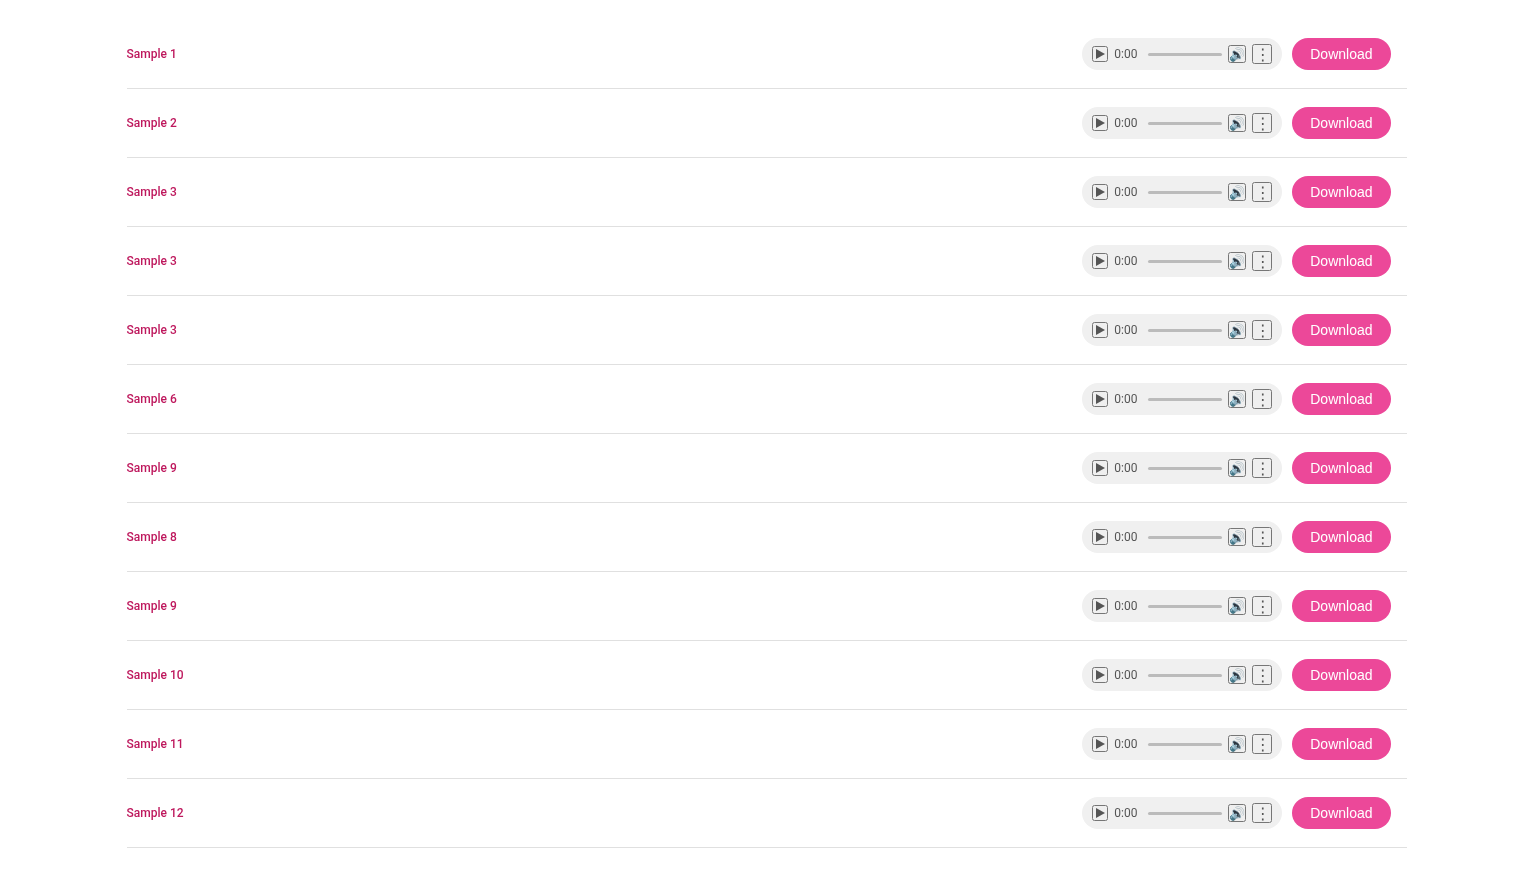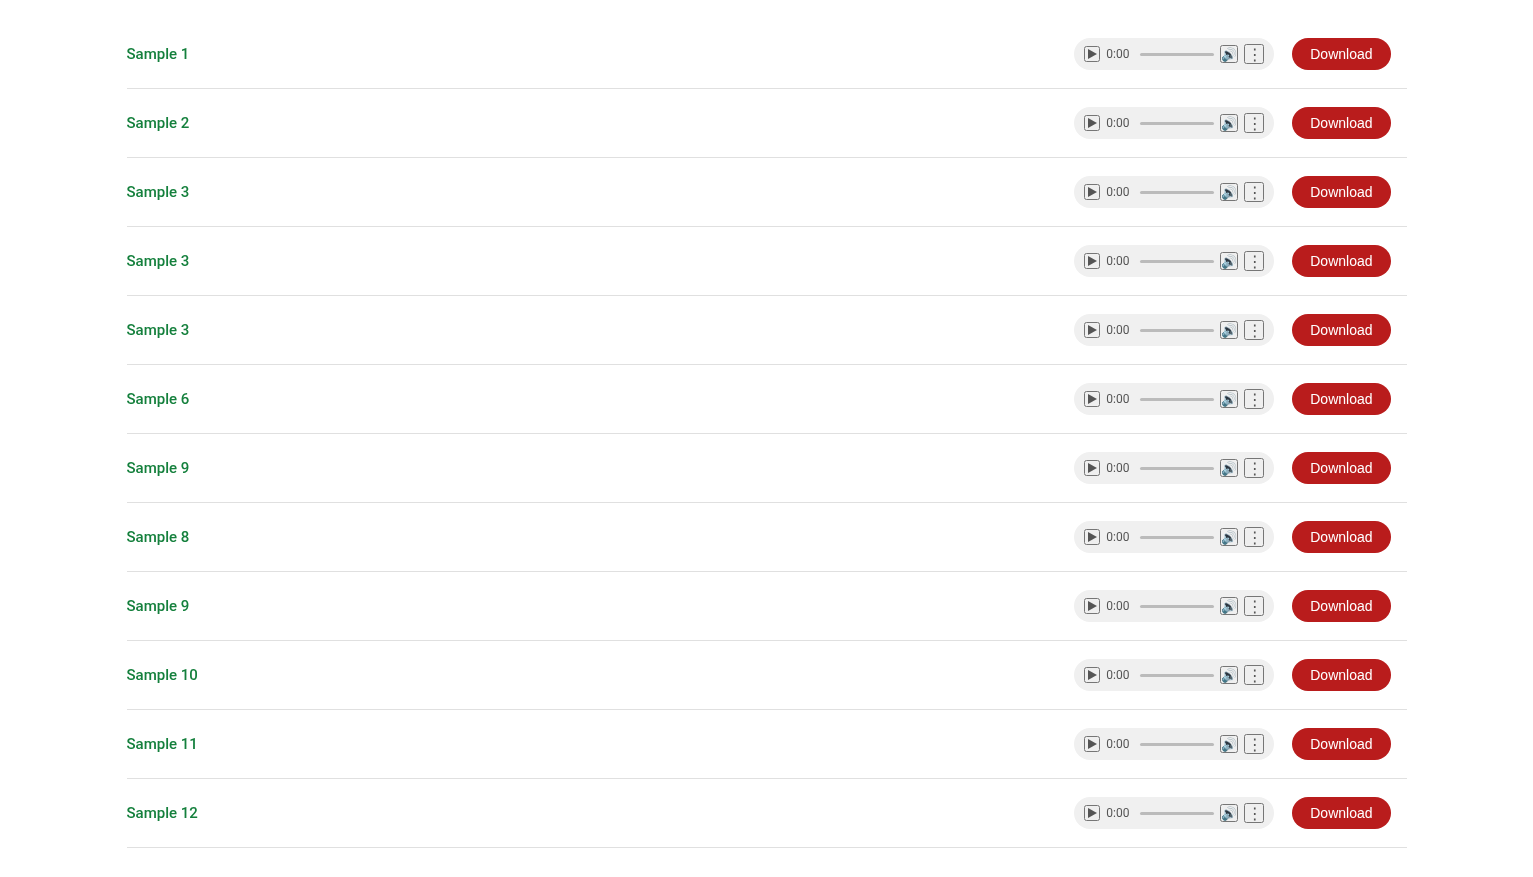--- a/index.html
+++ b/index.html
@@ -38,30 +38,30 @@
 
     .sample-row {
       display: flex;
       align-items: center;
       justify-content: space-between;
       padding: 18px 0;
       border-bottom: 1px solid #e0e0e0;
     }
 
     .sample-name {
-      font-size: 15px;
+      font-size: 12px;
       font-weight: 500;
-      color: #15803d;
+      color: #be185d;
       flex: 0 0 200px;
     }
 
     .sample-controls {
       display: flex;
       align-items: center;
-      gap: 18px;
+      gap: 10px;
       margin-left: auto;
       margin-right: 16px;
     }
 
     .audio-player {
       display: flex;
       align-items: center;
       background: #f0f0f0;
       border-radius: 20px;
       padding: 6px 10px;
@@ -132,21 +132,21 @@
       align-items: center;
       justify-content: center;
       cursor: pointer;
       color: #555;
       font-size: 16px;
       flex-shrink: 0;
       letter-spacing: -1px;
     }
 
     .download-btn {
-      background: #b91c1c;
+      background: #ec4899;
       color: #fff;
       border: none;
       border-radius: 16px;
       padding: 8px 18px;
       font-size: 14px;
       font-weight: 500;
       cursor: pointer;
       flex-shrink: 0;
       white-space: nowrap;
     }

